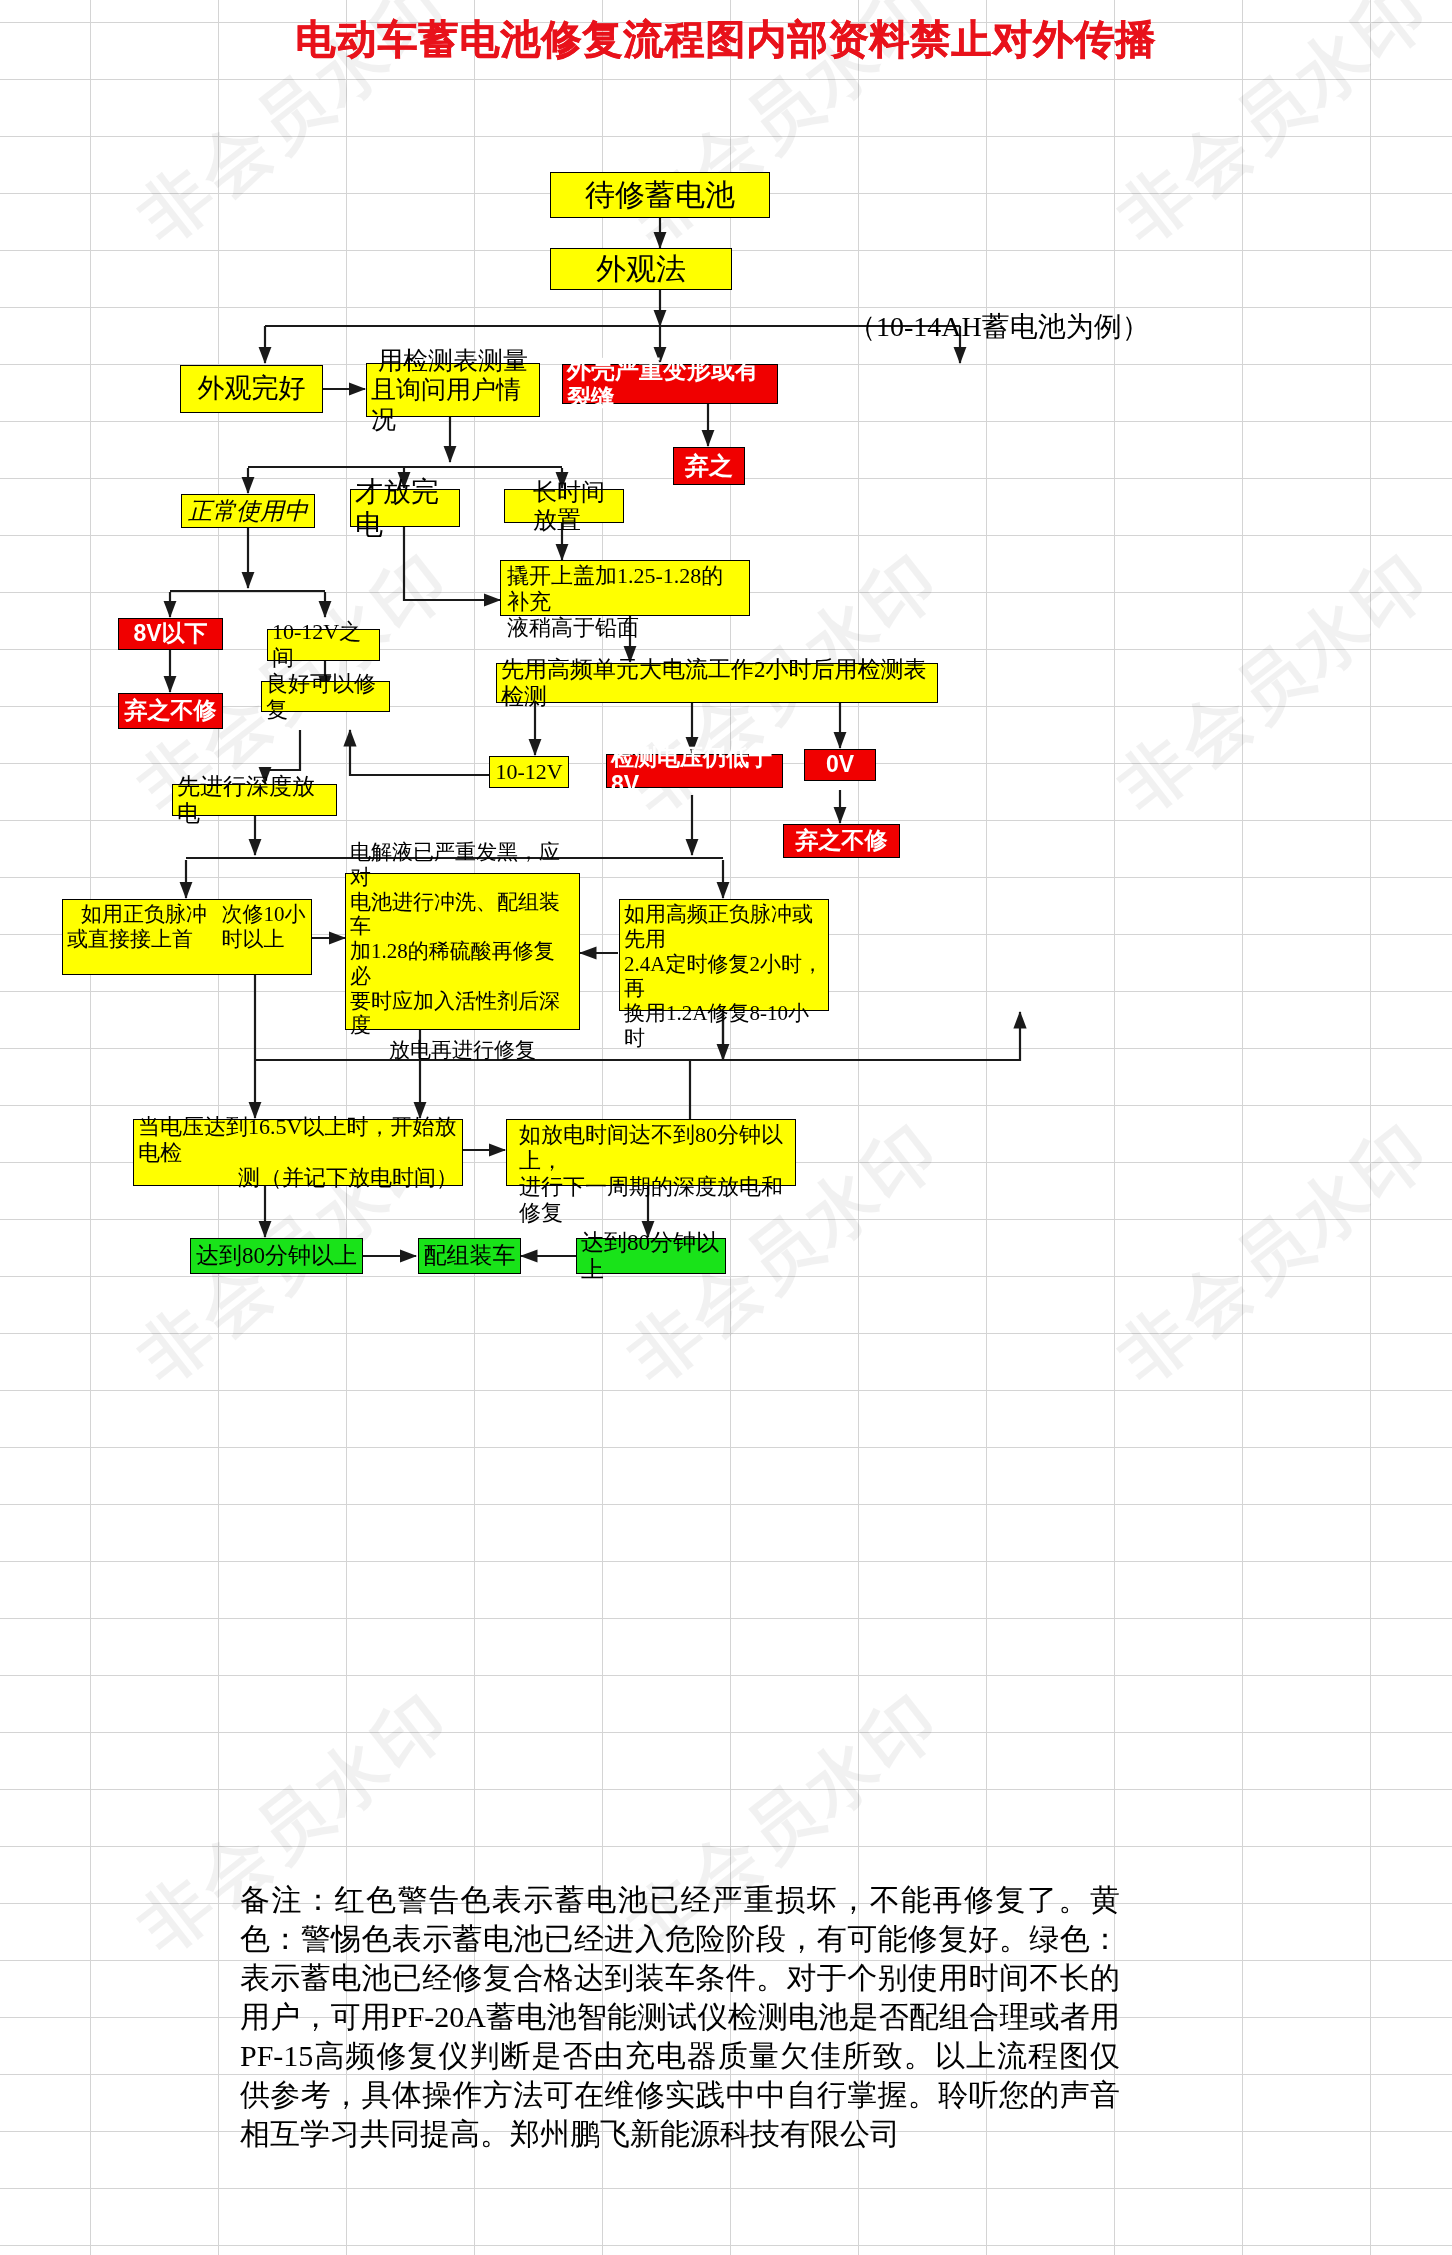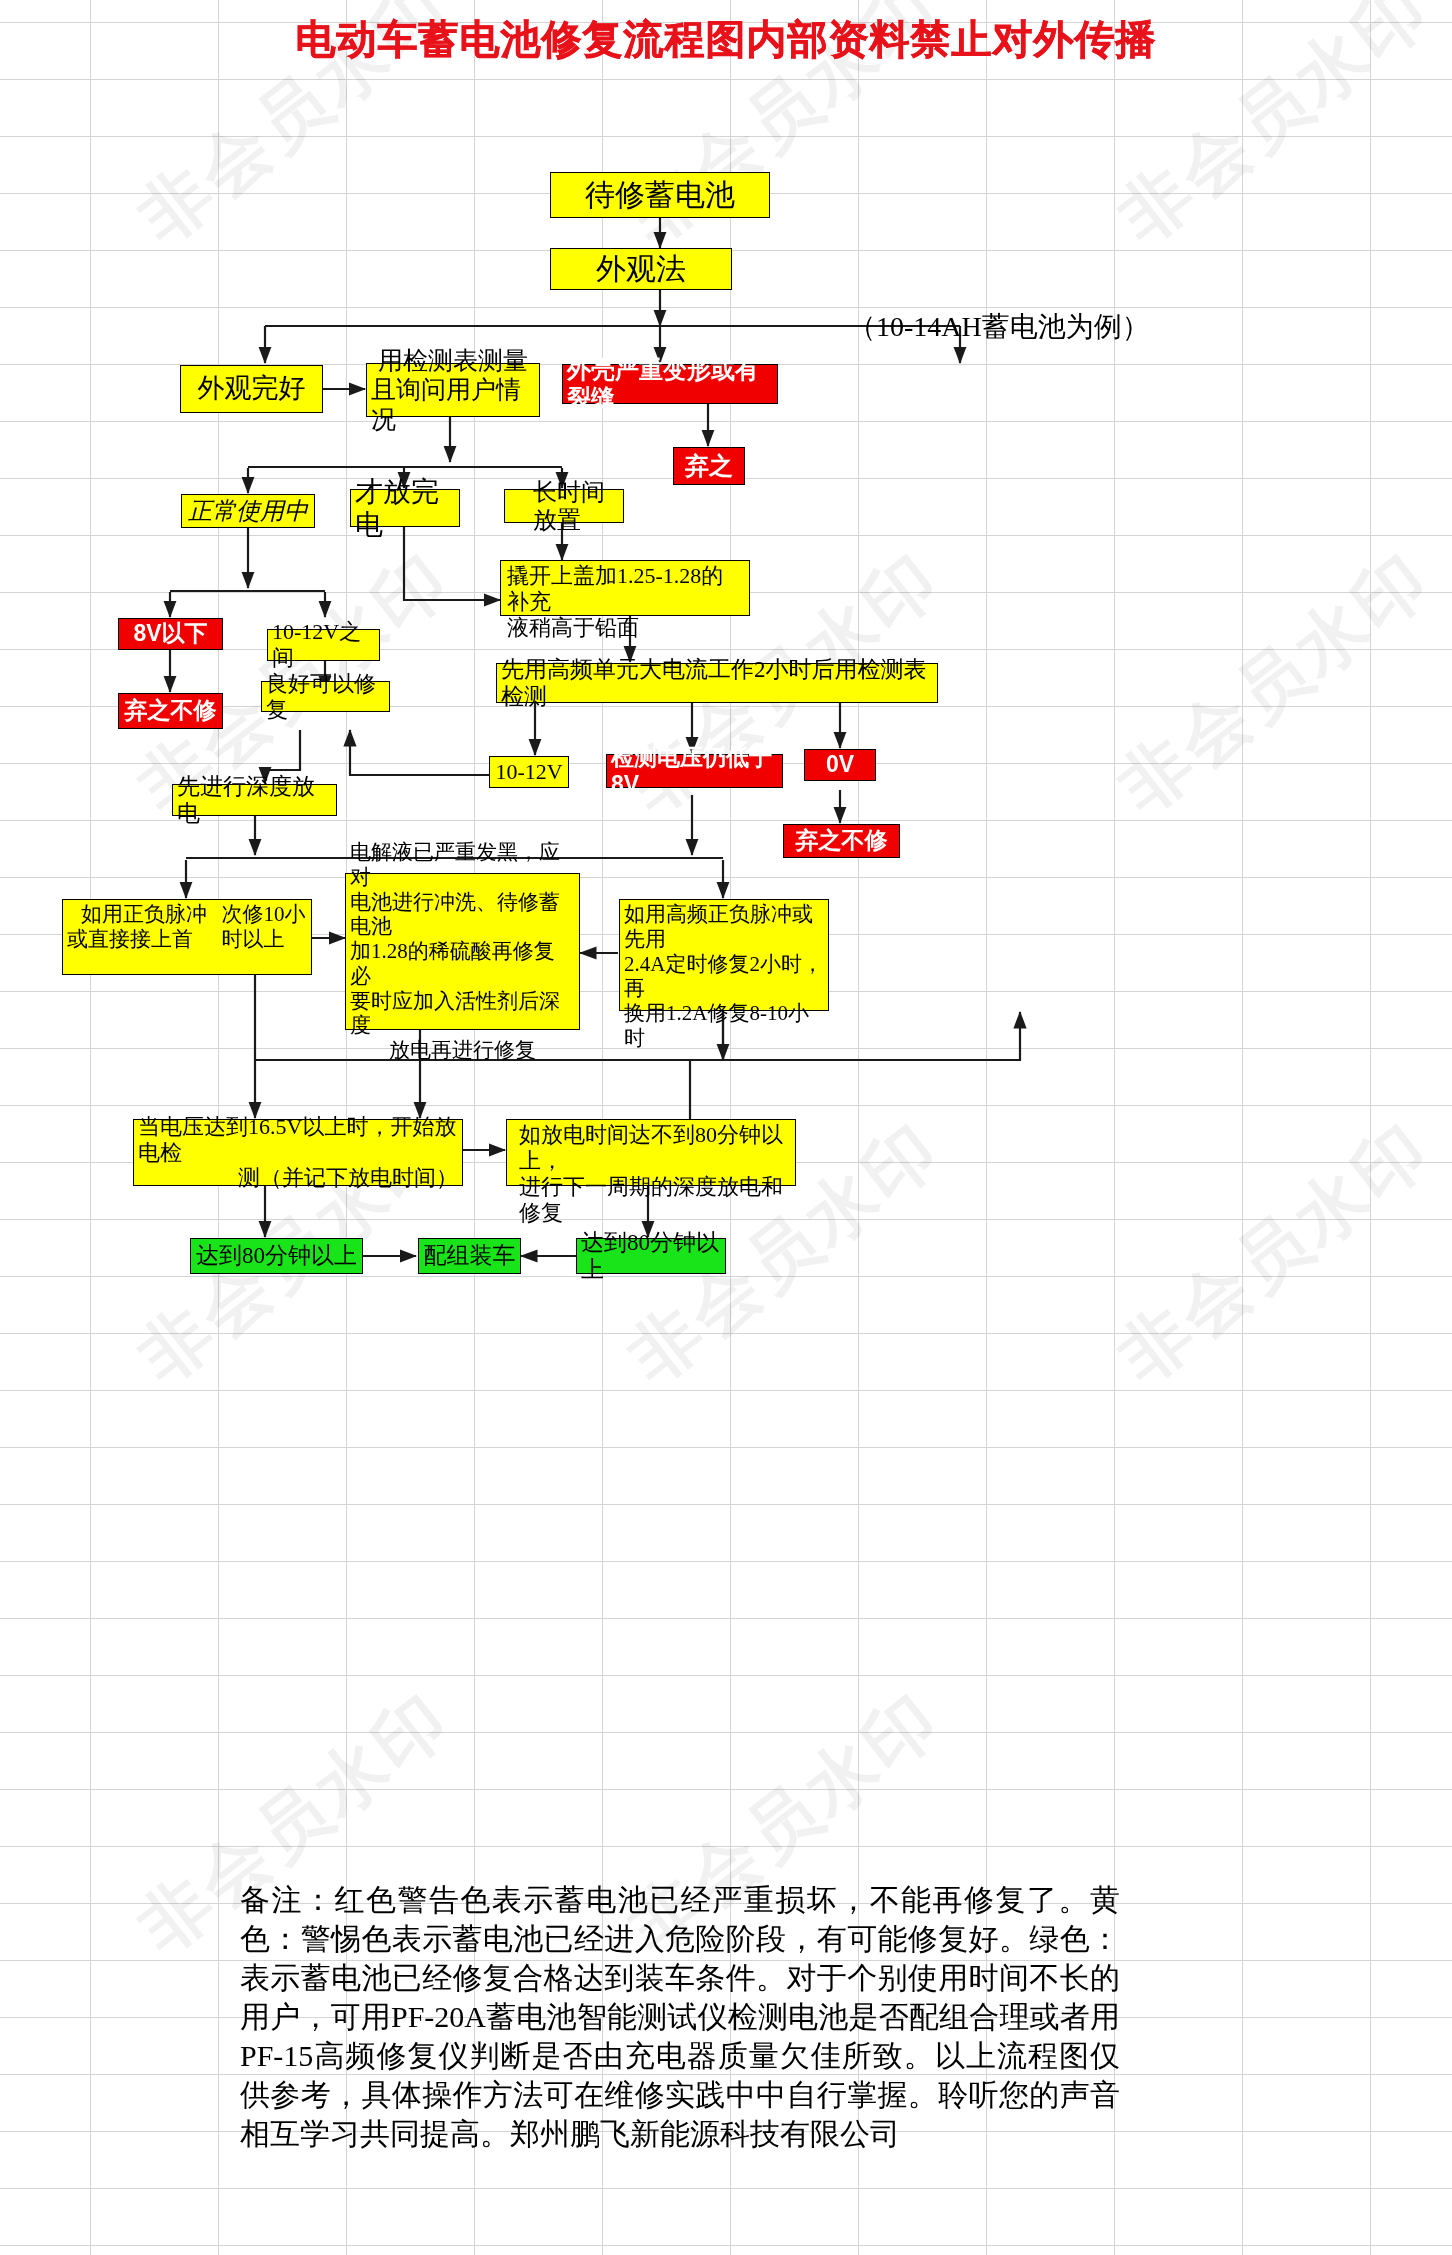--- a/index.html
+++ b/index.html
@@ -248,21 +248,21 @@
     <span>先进行深度放电</span>
   </div>
 
   <div class="node yellow leftal" style="left:62px;top:899px;width:250px;height:76px;font-size:21px;flex-direction:row;align-items:flex-start;padding-left:4px;">
     <span style="text-indent:14px;">如用正负脉冲或直接接上首</span>
     <span>次修10小时以上</span>
   </div>
 
   <div class="node yellow" style="left:345px;top:873px;width:235px;height:157px;font-size:21px;flex-direction:column;justify-content:center;">
     <span>电解液已严重发黑，应对</span>
-    <span>电池进行冲洗、待修蓄电池</span>
+    <span>电池进行冲洗、配组装车</span>
     <span>加1.28的稀硫酸再修复必</span>
     <span>要时应加入活性剂后深度</span>
     <span>放电再进行修复</span>
   </div>
 
   <div class="node yellow leftal" style="left:619px;top:899px;width:210px;height:112px;font-size:21px;flex-direction:column;align-items:flex-start;padding-left:4px;">
     <span>如用高频正负脉冲或先用</span>
     <span>2.4A定时修复2小时，再</span>
     <span>换用1.2A修复8-10小时</span>
   </div>

